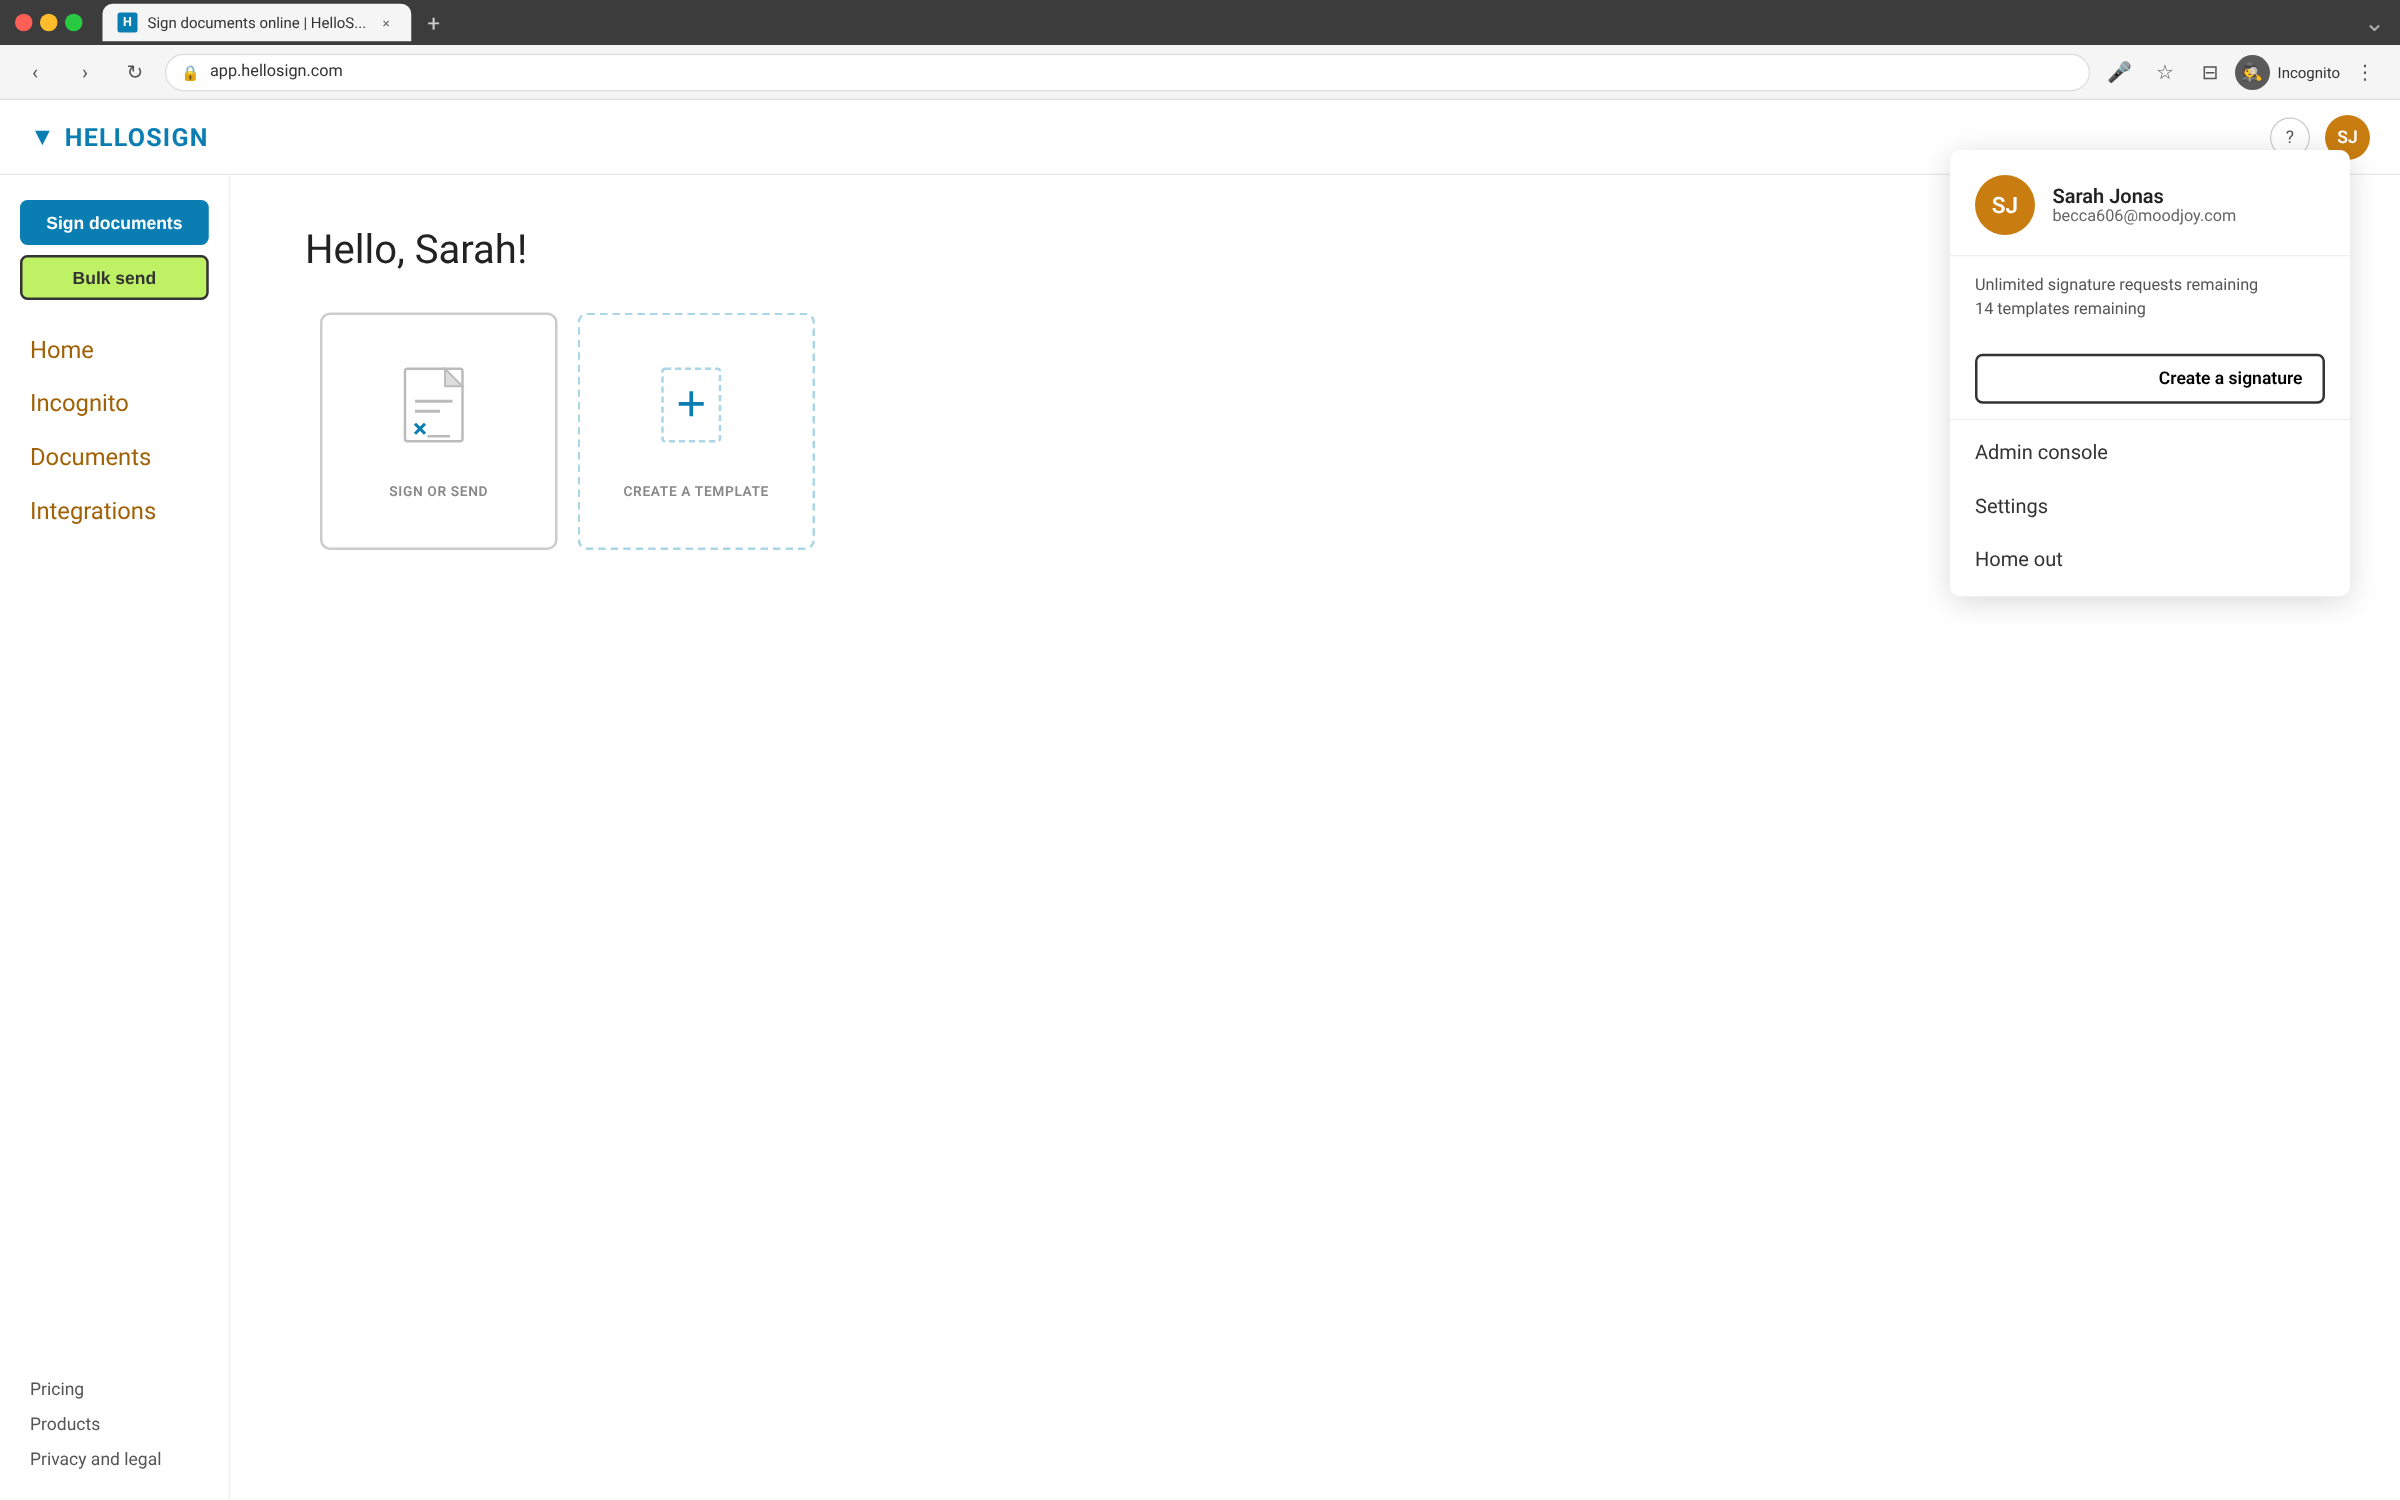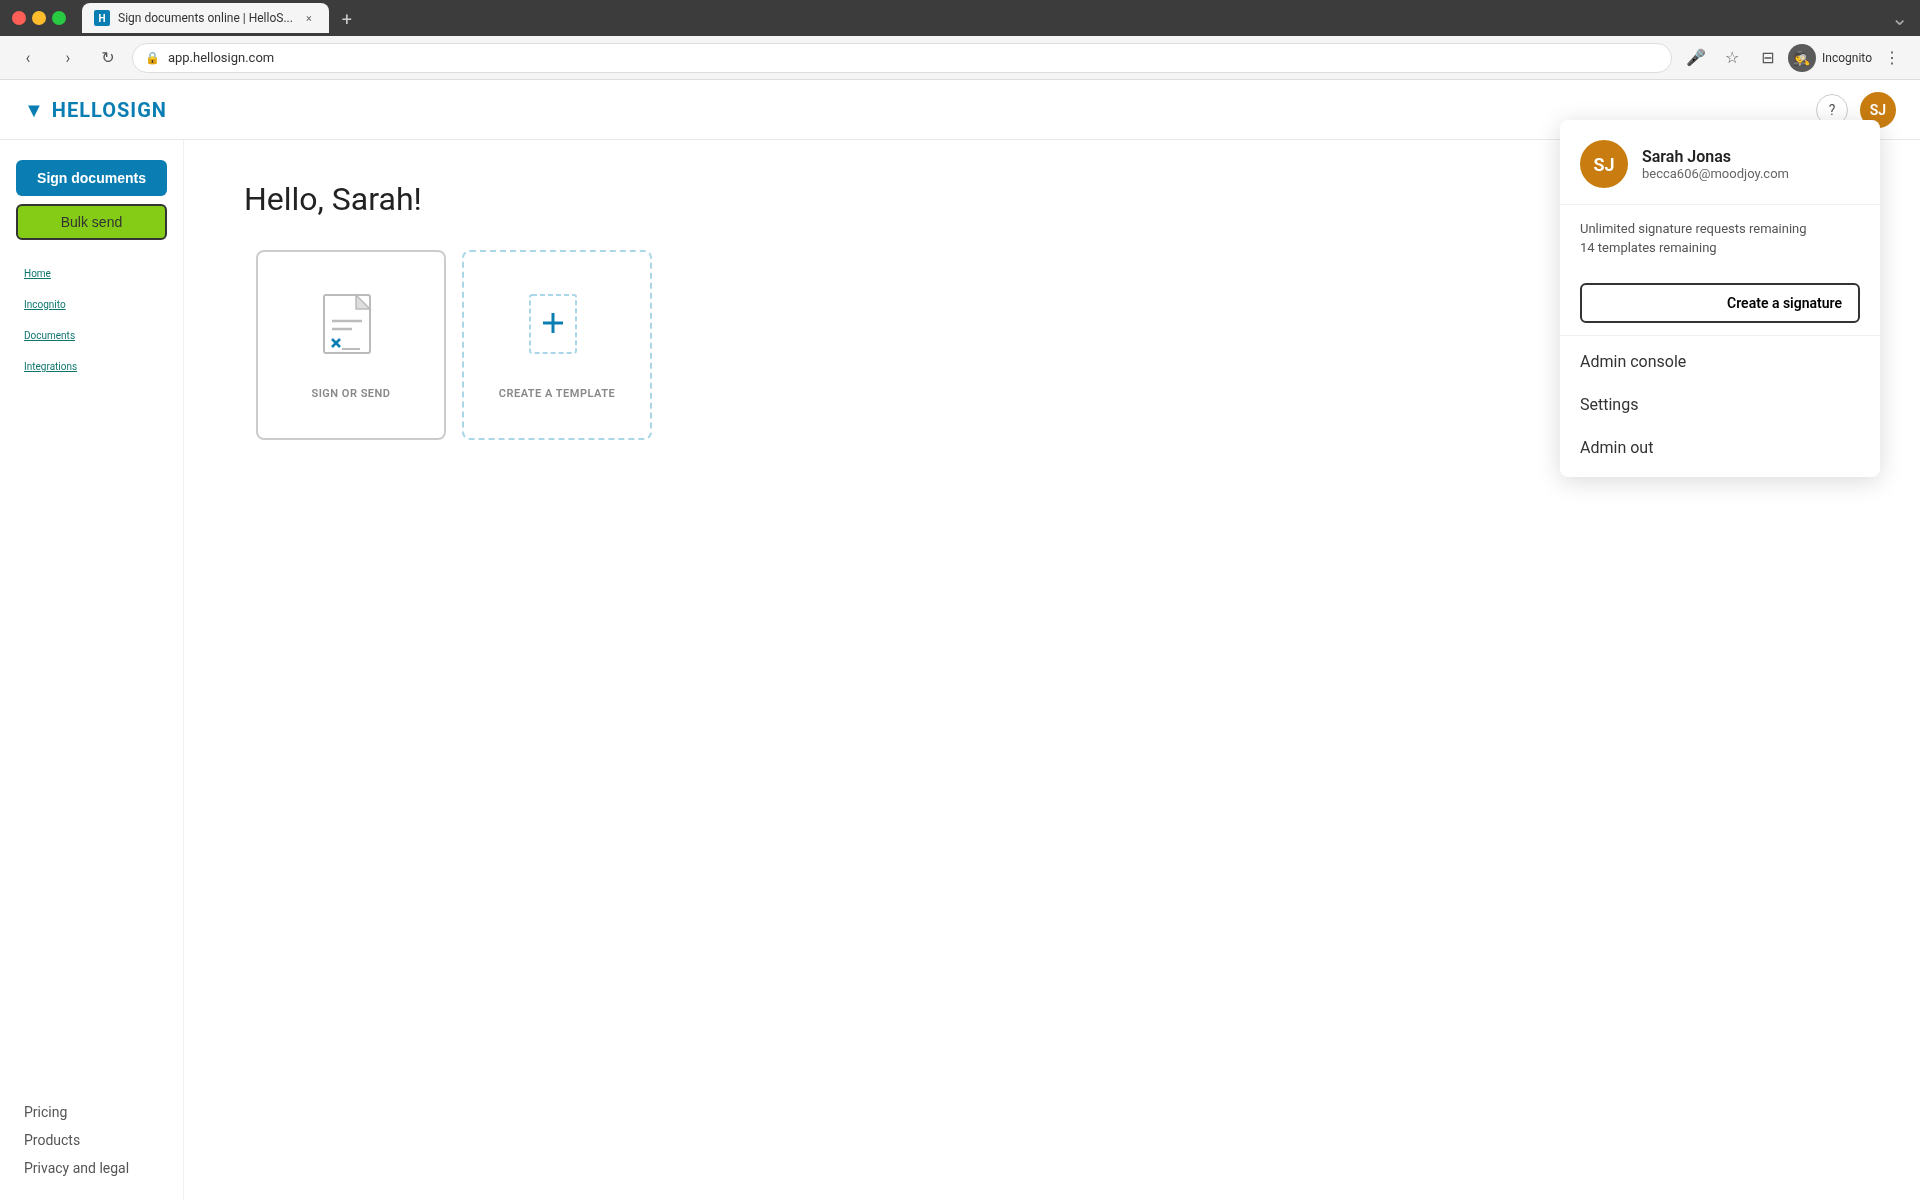--- a/index.html
+++ b/index.html
@@ -291,39 +291,38 @@
       border-radius: 6px;
       padding: 10px 16px;
       font-size: 14px;
       font-weight: 600;
       cursor: pointer;
       text-align: center;
       margin-bottom: 4px;
     }
 
     .btn-bulk-send {
-      background: #84cc16;
+      background: #bef264;
       color: #333;
       border: 2px solid #333;
       border-radius: 6px;
       padding: 8px 16px;
       font-size: 14px;
-      font-weight: 400;
+      font-weight: 700;
       cursor: pointer;
       text-align: center;
       margin-bottom: 16px;
     }
 
     .nav-item {
       padding: 8px 8px;
-      font-size: 10px;
-      color: #0f766e;
+      font-size: 19px;
+      color: #a16207;
       cursor: pointer;
       border-radius: 4px;
-      text-decoration: underline;
     }
 
     .sidebar-bottom {
       display: flex;
       flex-direction: column;
       gap: 4px;
     }
 
     .sidebar-bottom-link {
       padding: 4px 8px;
@@ -610,14 +609,14 @@
     </div>
   </div>
   <div class="dropdown-stats">
     <div class="dropdown-stat">Unlimited signature requests remaining</div>
     <div class="dropdown-stat">14 templates remaining</div>
   </div>
   <div class="dropdown-create-sig-btn">Create a signature</div>
   <div class="dropdown-divider"></div>
   <div class="dropdown-menu-item">Admin console</div>
   <div class="dropdown-menu-item">Settings</div>
-  <div class="dropdown-menu-item">Admin out</div>
+  <div class="dropdown-menu-item">Home out</div>
 </div>
 
 </body></html>

